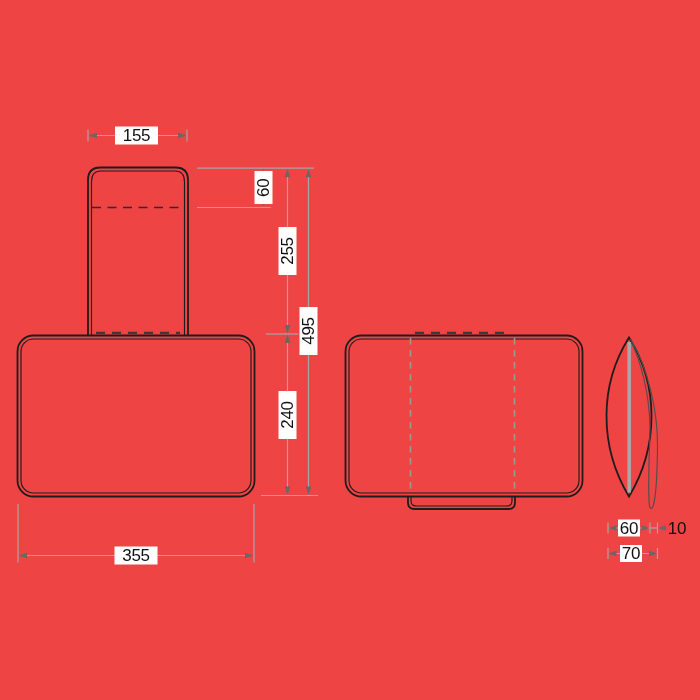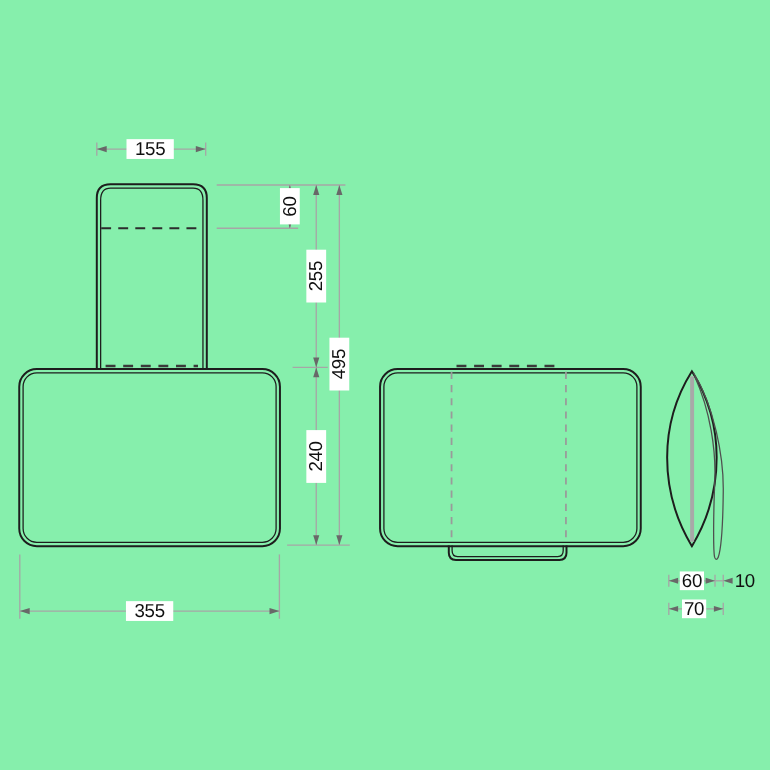--- a/index.html
+++ b/index.html
@@ -8,21 +8,21 @@
     background: #ffffff;
     width: 700px;
     height: 700px;
     overflow: hidden;
     font-family: "Liberation Sans", sans-serif;
   }
   .canvas {
     position: relative;
     width: 700px;
     height: 700px;
-    background: #86efac;
+    background: #ef4444;
   }
   svg { display: block; }
 
   
   .outline       { fill: none; stroke: #1d1d1d; stroke-width: 1.8px; }
   .outline-inner { fill: none; stroke: #1d1d1d; stroke-width: 1.15px; }
   .hidden-dark   { fill: none; stroke: #2c2c2c; stroke-width: 1.6px; stroke-dasharray: 9 6.5; }
   .hidden-top    { fill: none; stroke: #3a3a3a; stroke-width: 2.2px; stroke-dasharray: 9 7; }
   .hidden-gray   { fill: none; stroke: #9a9a9a; stroke-width: 1.6px; stroke-dasharray: 6.5 5.5; }
   .strap-line    { fill: none; stroke: #4f4f4f; stroke-width: 1.15px; }

